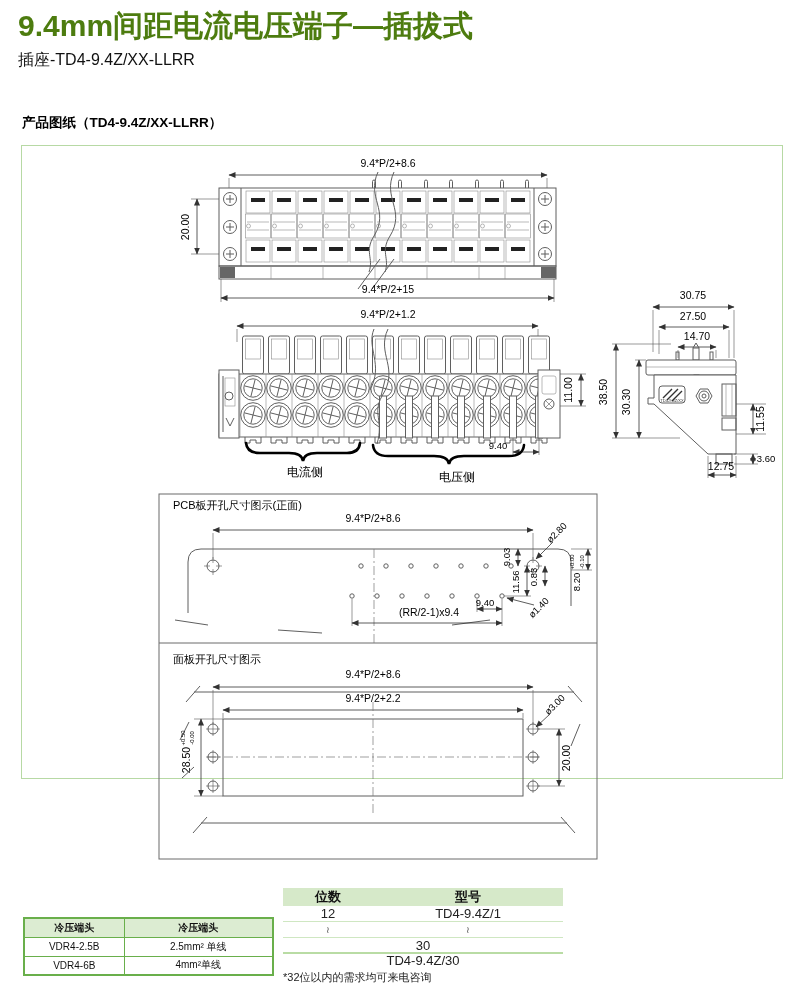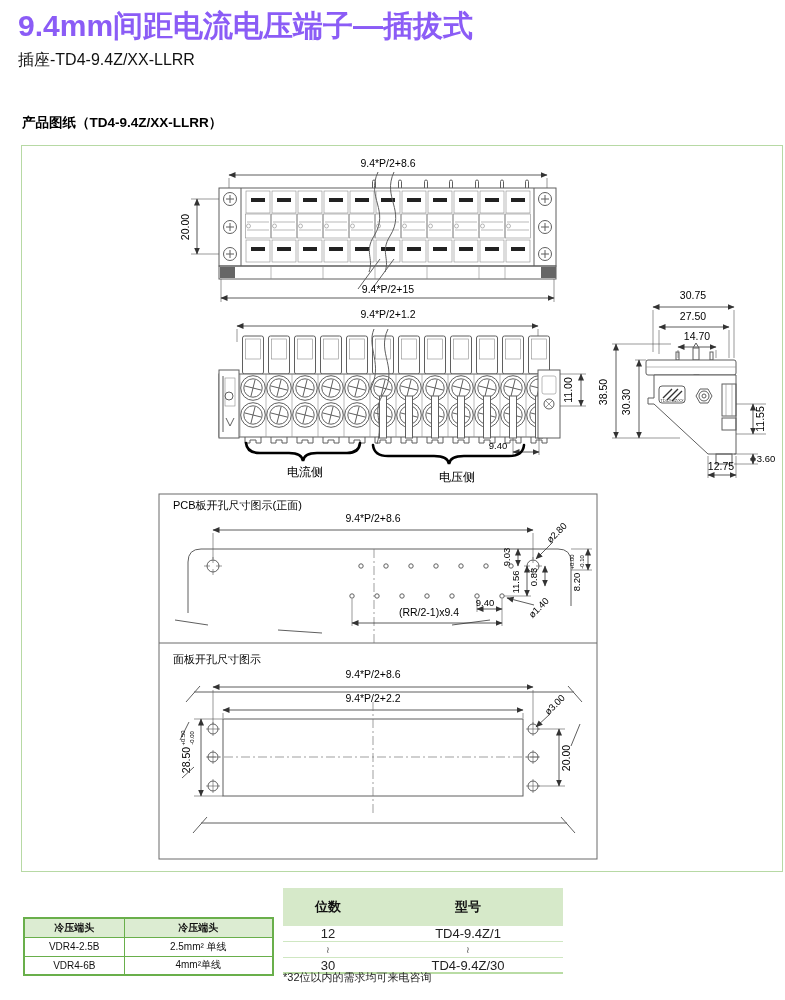--- a/index.html
+++ b/index.html
@@ -1,22 +1,22 @@
 <!DOCTYPE html>
 <html><head>
 <meta charset="utf-8">
 <style>
   * { margin:0; padding:0; box-sizing:border-box; }
   body { background:#fff; }
   .page { position:relative; width:785px; height:1000px; background:#ffffff;
           font-family:"Liberation Sans","DejaVu Sans",sans-serif; overflow:hidden; }
-  .title { position:absolute; left:18px; top:6px; font-size:30px; font-weight:bold; color:#8b5cf6; }
+  .title { position:absolute; left:18px; top:6px; font-size:30px; font-weight:bold; color:#4d7c0f; }
   .subtitle { position:absolute; left:18px; top:50px; font-size:16px; font-weight:400; color:#111; }
   .section-label { position:absolute; left:22px; top:114px; font-size:13.5px; font-weight:bold; color:#000; }
-  .drawing-box { position:absolute; left:21px; top:145px; width:762px; height:727px;
+  .drawing-box { position:absolute; left:21px; top:145px; width:762px; height:634px;
                  border:1px solid #b7d9a4; background:#fff; }
   svg text { font-family:"Liberation Sans","DejaVu Sans",sans-serif; }
   .geo  { stroke:#5f5f5f; fill:none; stroke-width:1; }
   .geo2 { stroke:#5f5f5f; fill:#fff; stroke-width:1; }
   .thin { stroke:#8a8a8a; fill:none; stroke-width:0.6; }
   .dim  { stroke:#333; fill:none; stroke-width:0.8; }
   .ext  { stroke:#555; fill:none; stroke-width:0.6; }
   .cl   { stroke:#777; fill:none; stroke-width:0.7; stroke-dasharray:9 3 2 3; }
   .dimt { font-size:10.5px; fill:#000; text-anchor:middle; }
   .dimt9 { font-size:9.5px; fill:#000; text-anchor:middle; }
@@ -27,25 +27,25 @@
   .mark4 { font-size:4px; fill:#333; text-anchor:middle; }
   
   .ltable { position:absolute; left:23px; top:917px; border-collapse:collapse;
             border:2px solid #69af4b; background:#fff; }
   .ltable th, .ltable td { border:1px solid #69af4b; font-size:10px; text-align:center;
             height:19px; color:#111; }
   .ltable th { background:#dcecd2; font-weight:bold; }
   .ltable .c1 { width:100px; } .ltable .c2 { width:149px; }
   
   .rtable { position:absolute; left:283px; top:888px; width:280px; }
-  .rtable .hdr { display:flex; height:38px; background:#d6e9c9; align-items:center;
+  .rtable .hdr { display:flex; height:18px; background:#d6e9c9; align-items:center;
                  font-size:13px; font-weight:bold; color:#111; }
   .rtable .row { display:flex; height:16px; align-items:center; font-size:13px; color:#222;
                  border-bottom:1px solid #cfe7c2; }
-  .rtable .row.last { border-bottom:2px solid #b9dca4; }
+  .rtable .row.last { border-bottom:2px solid #b9dca4;flex-direction:column; }
   .rtable .row.gap { font-size:9px; color:#444; }
   .rtable .c1 { width:90px; text-align:center; }
   .rtable .c2 { flex:1; text-align:center; }
   .footnote { position:absolute; left:283px; top:970px; font-size:11px; color:#222; }
 </style>
 </head>
 <body>
 
 <div class="page">
 

